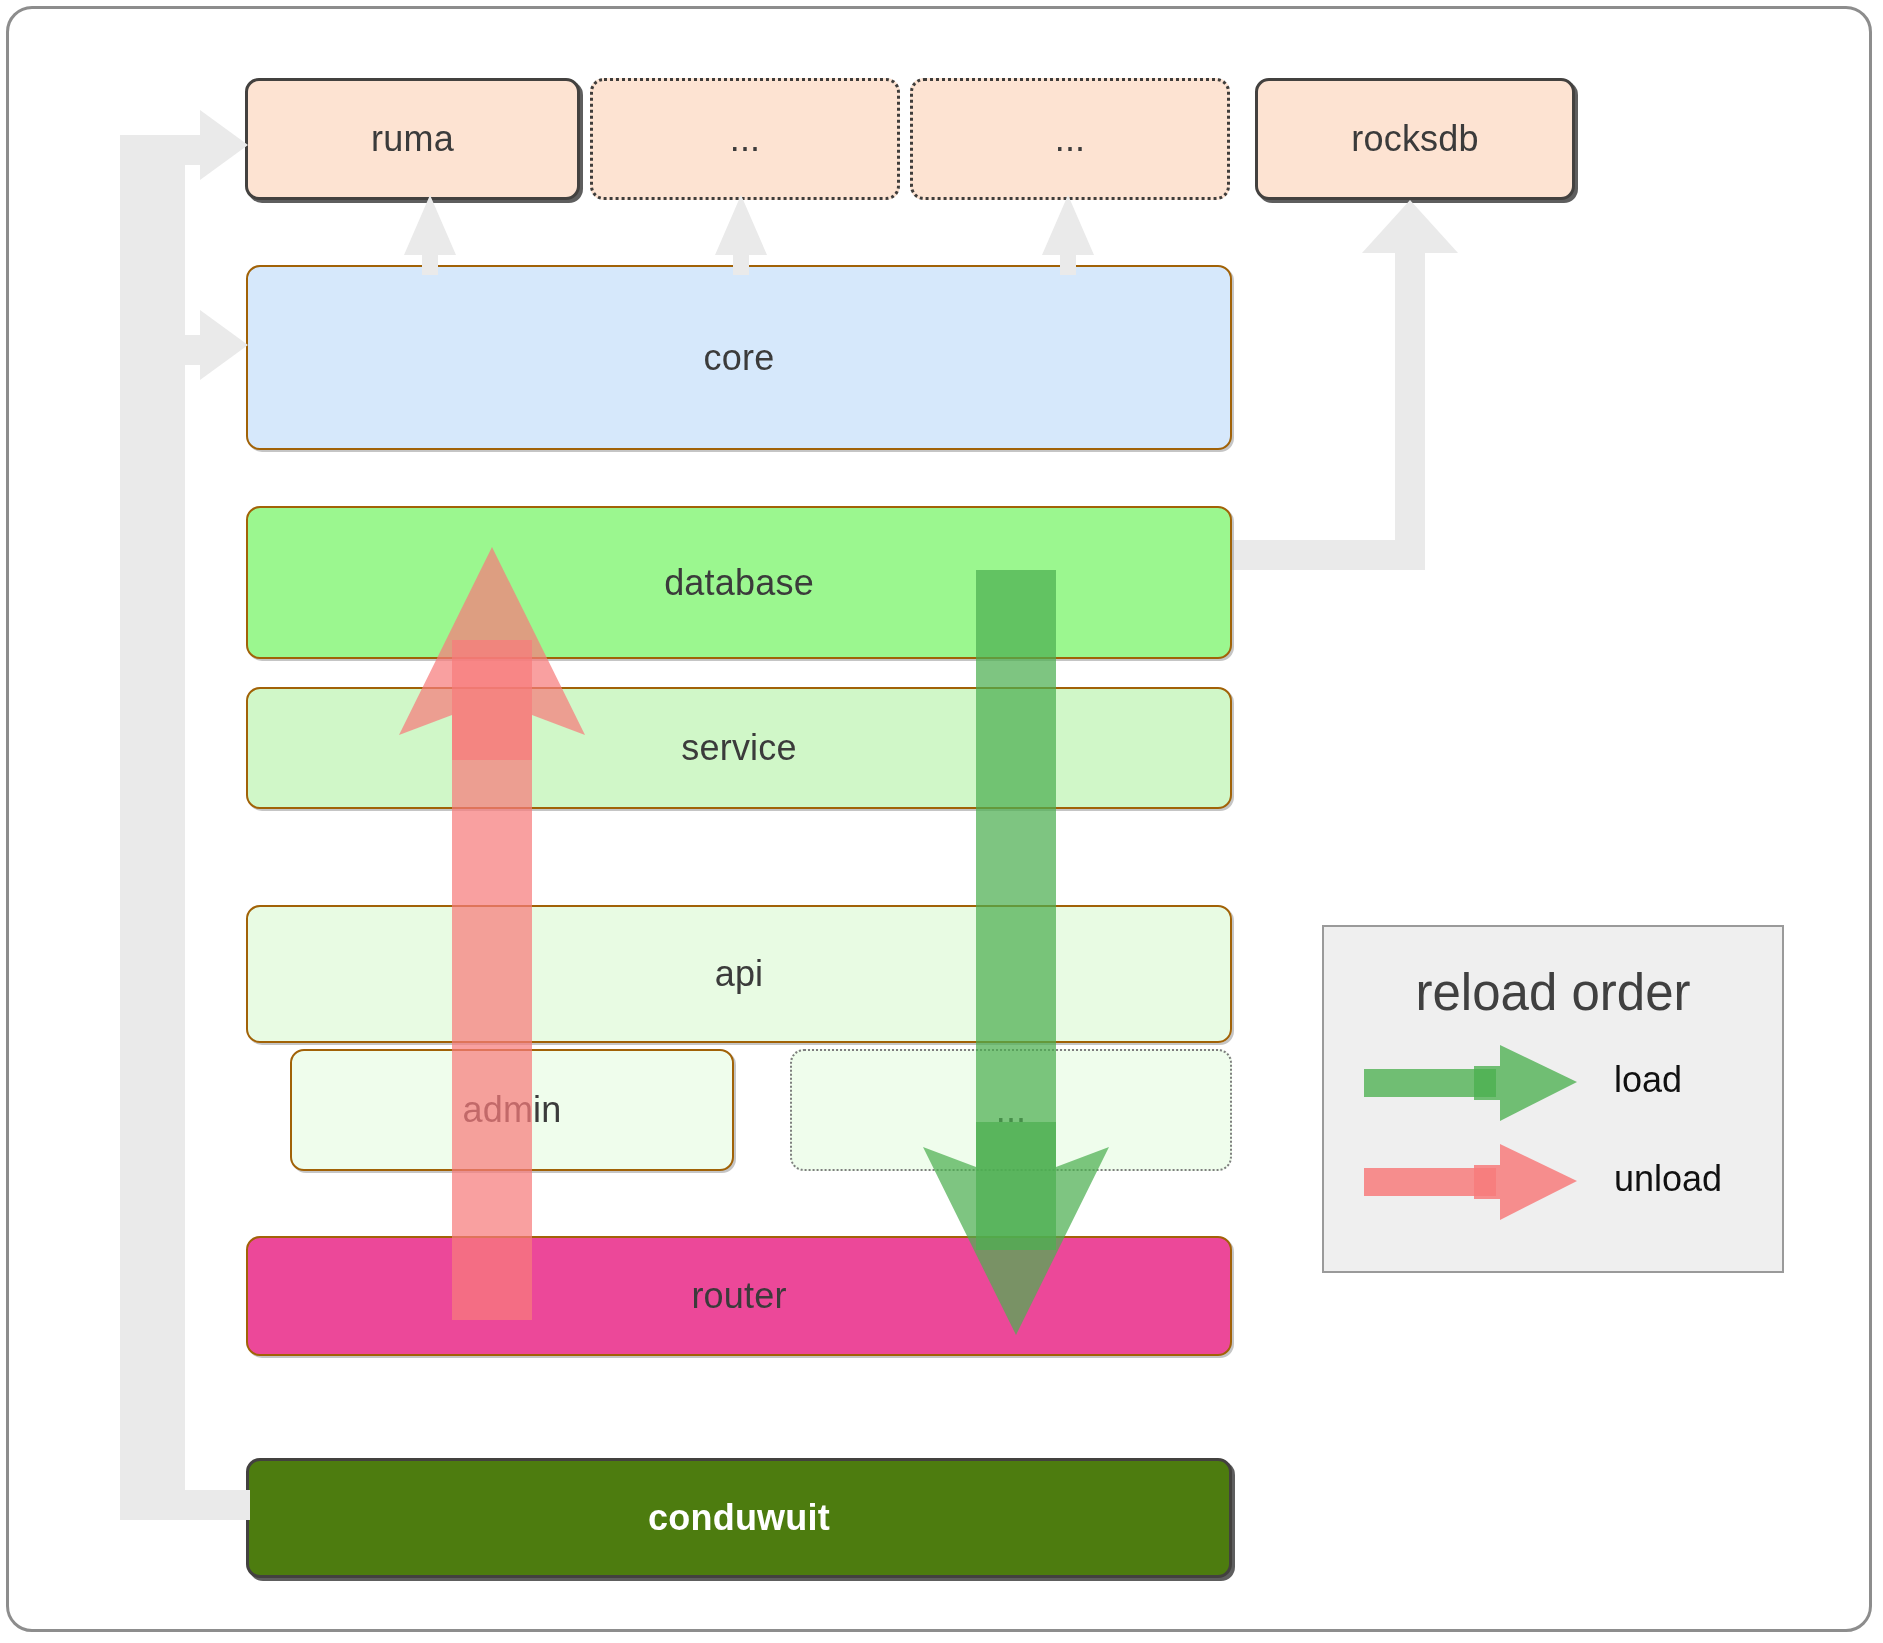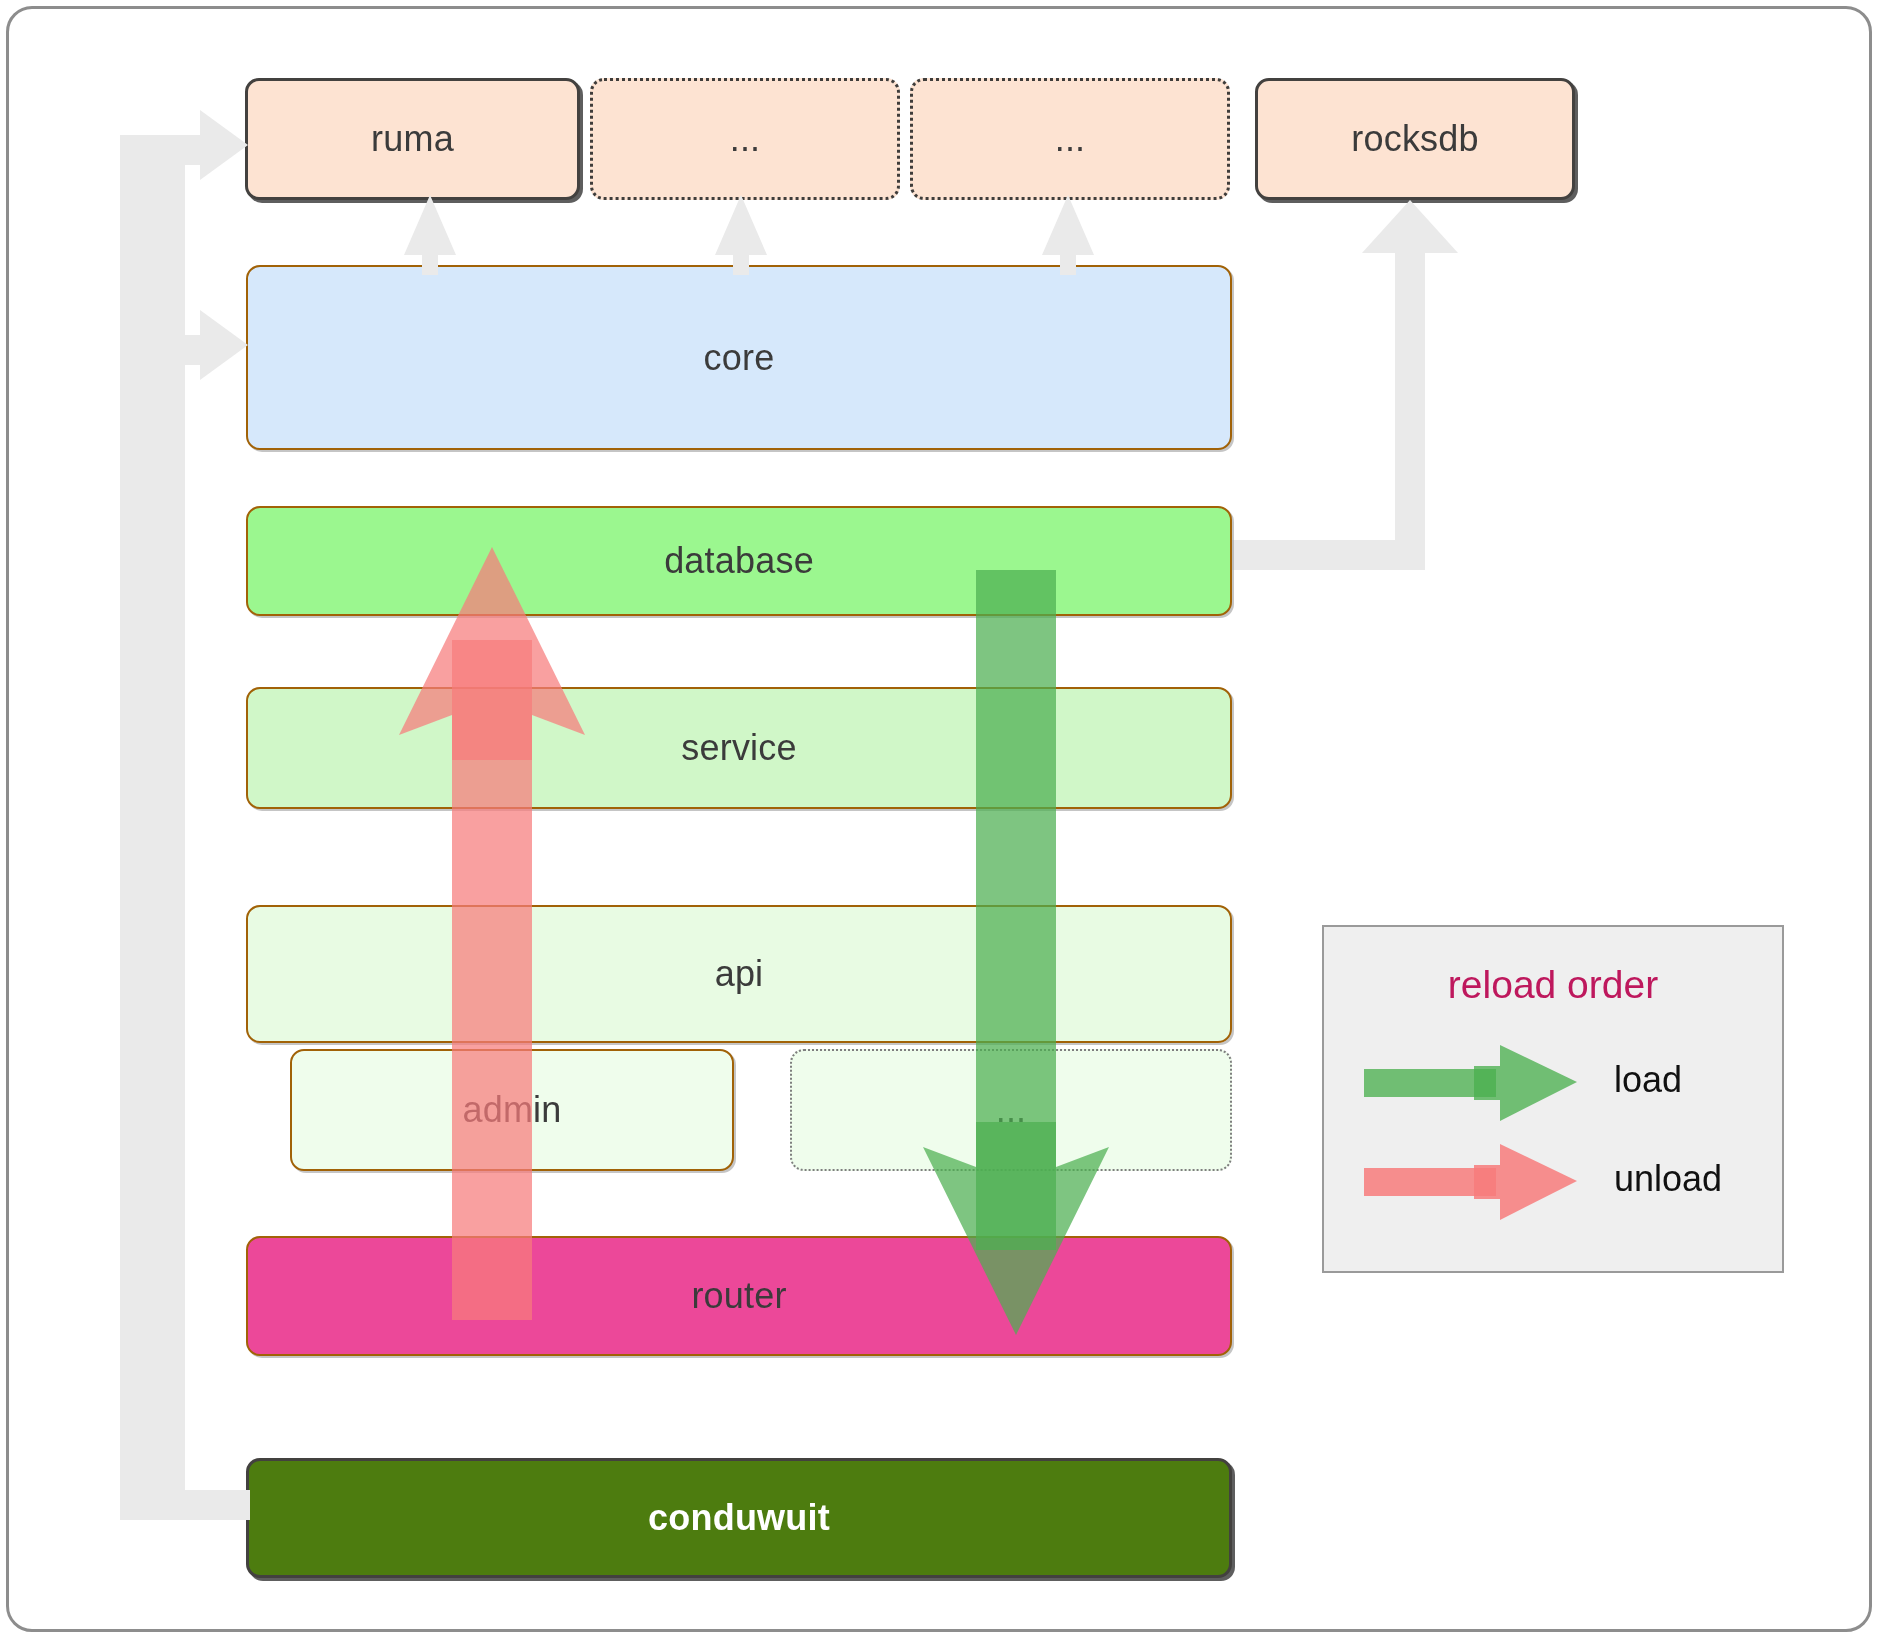--- a/index.html
+++ b/index.html
@@ -76,22 +76,22 @@
     background: #efefef;
     border: 2px solid #9a9a9a;
     box-sizing: border-box;
     z-index: 5;
   }
   .legend-title {
     position: absolute;
     left: 0; top: 36px;
     width: 100%;
     text-align: center;
-    font-size: 39px;
-    color: #be185d;
+    font-size: 51px;
+    color: #404040;
   }
   .legend-row-label {
     position: absolute;
     font-size: 36px;
     color: #111111;
   }
 </style>
 </head>
 <body>
 
@@ -134,21 +134,21 @@
     </div>
 
     <div class="node solid-dark fill-peach shadow" style="left:1255px; top:78px; width:320px; height:122px;">
       <span>rocksdb</span>
     </div>
 
     <div class="node solid-gray fill-blue shadow-soft" style="left:246px; top:265px; width:986px; height:185px;">
       <span>core</span>
     </div>
 
-    <div class="node solid-gray fill-green1 shadow-soft zlow" style="left:246px; top:506px; width:986px; height:110px;">
+    <div class="node solid-gray fill-green1 shadow-soft zlow" style="left:246px; top:506px; width:986px; height:153px;">
       <span>database</span>
     </div>
 
     <div class="node solid-gray fill-green2 shadow-soft zlow" style="left:246px; top:687px; width:986px; height:122px;">
       <span>service</span>
     </div>
 
     <div class="node solid-gray fill-green3 shadow-soft zlow" style="left:246px; top:868px; width:986px; height:138px;margin-top:37px;">
       <span>api</span>
     </div>

